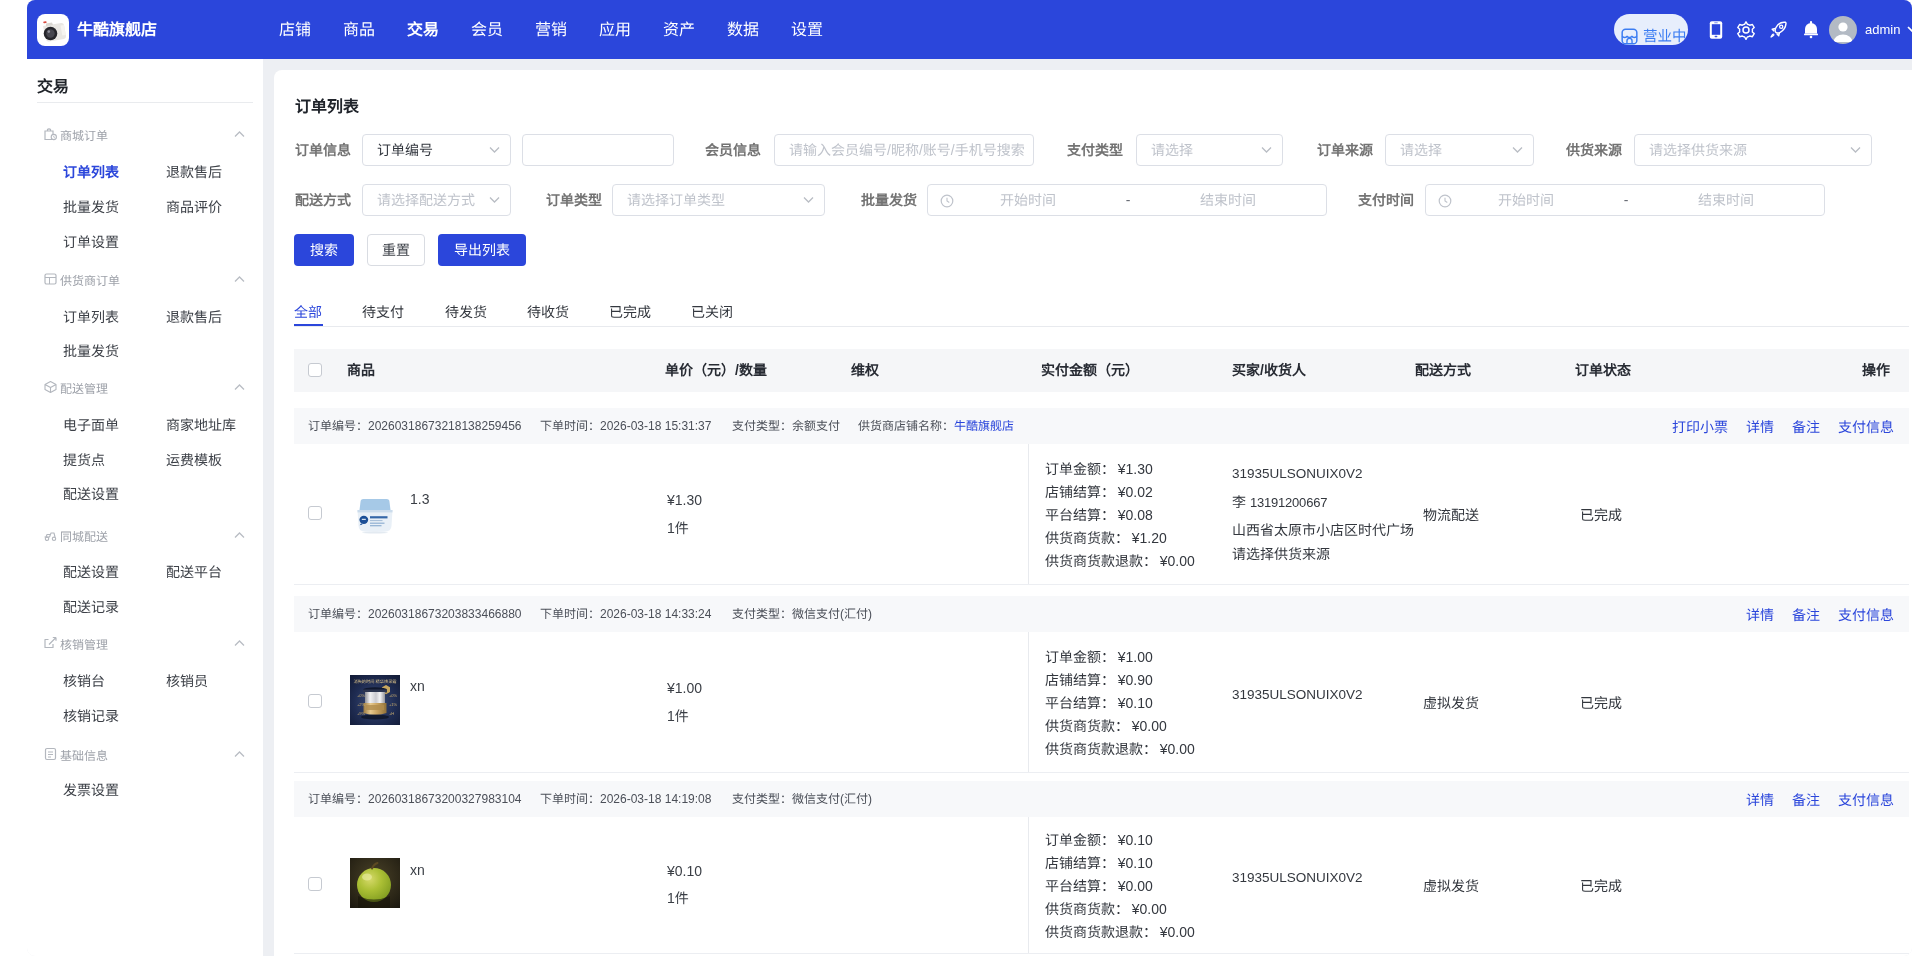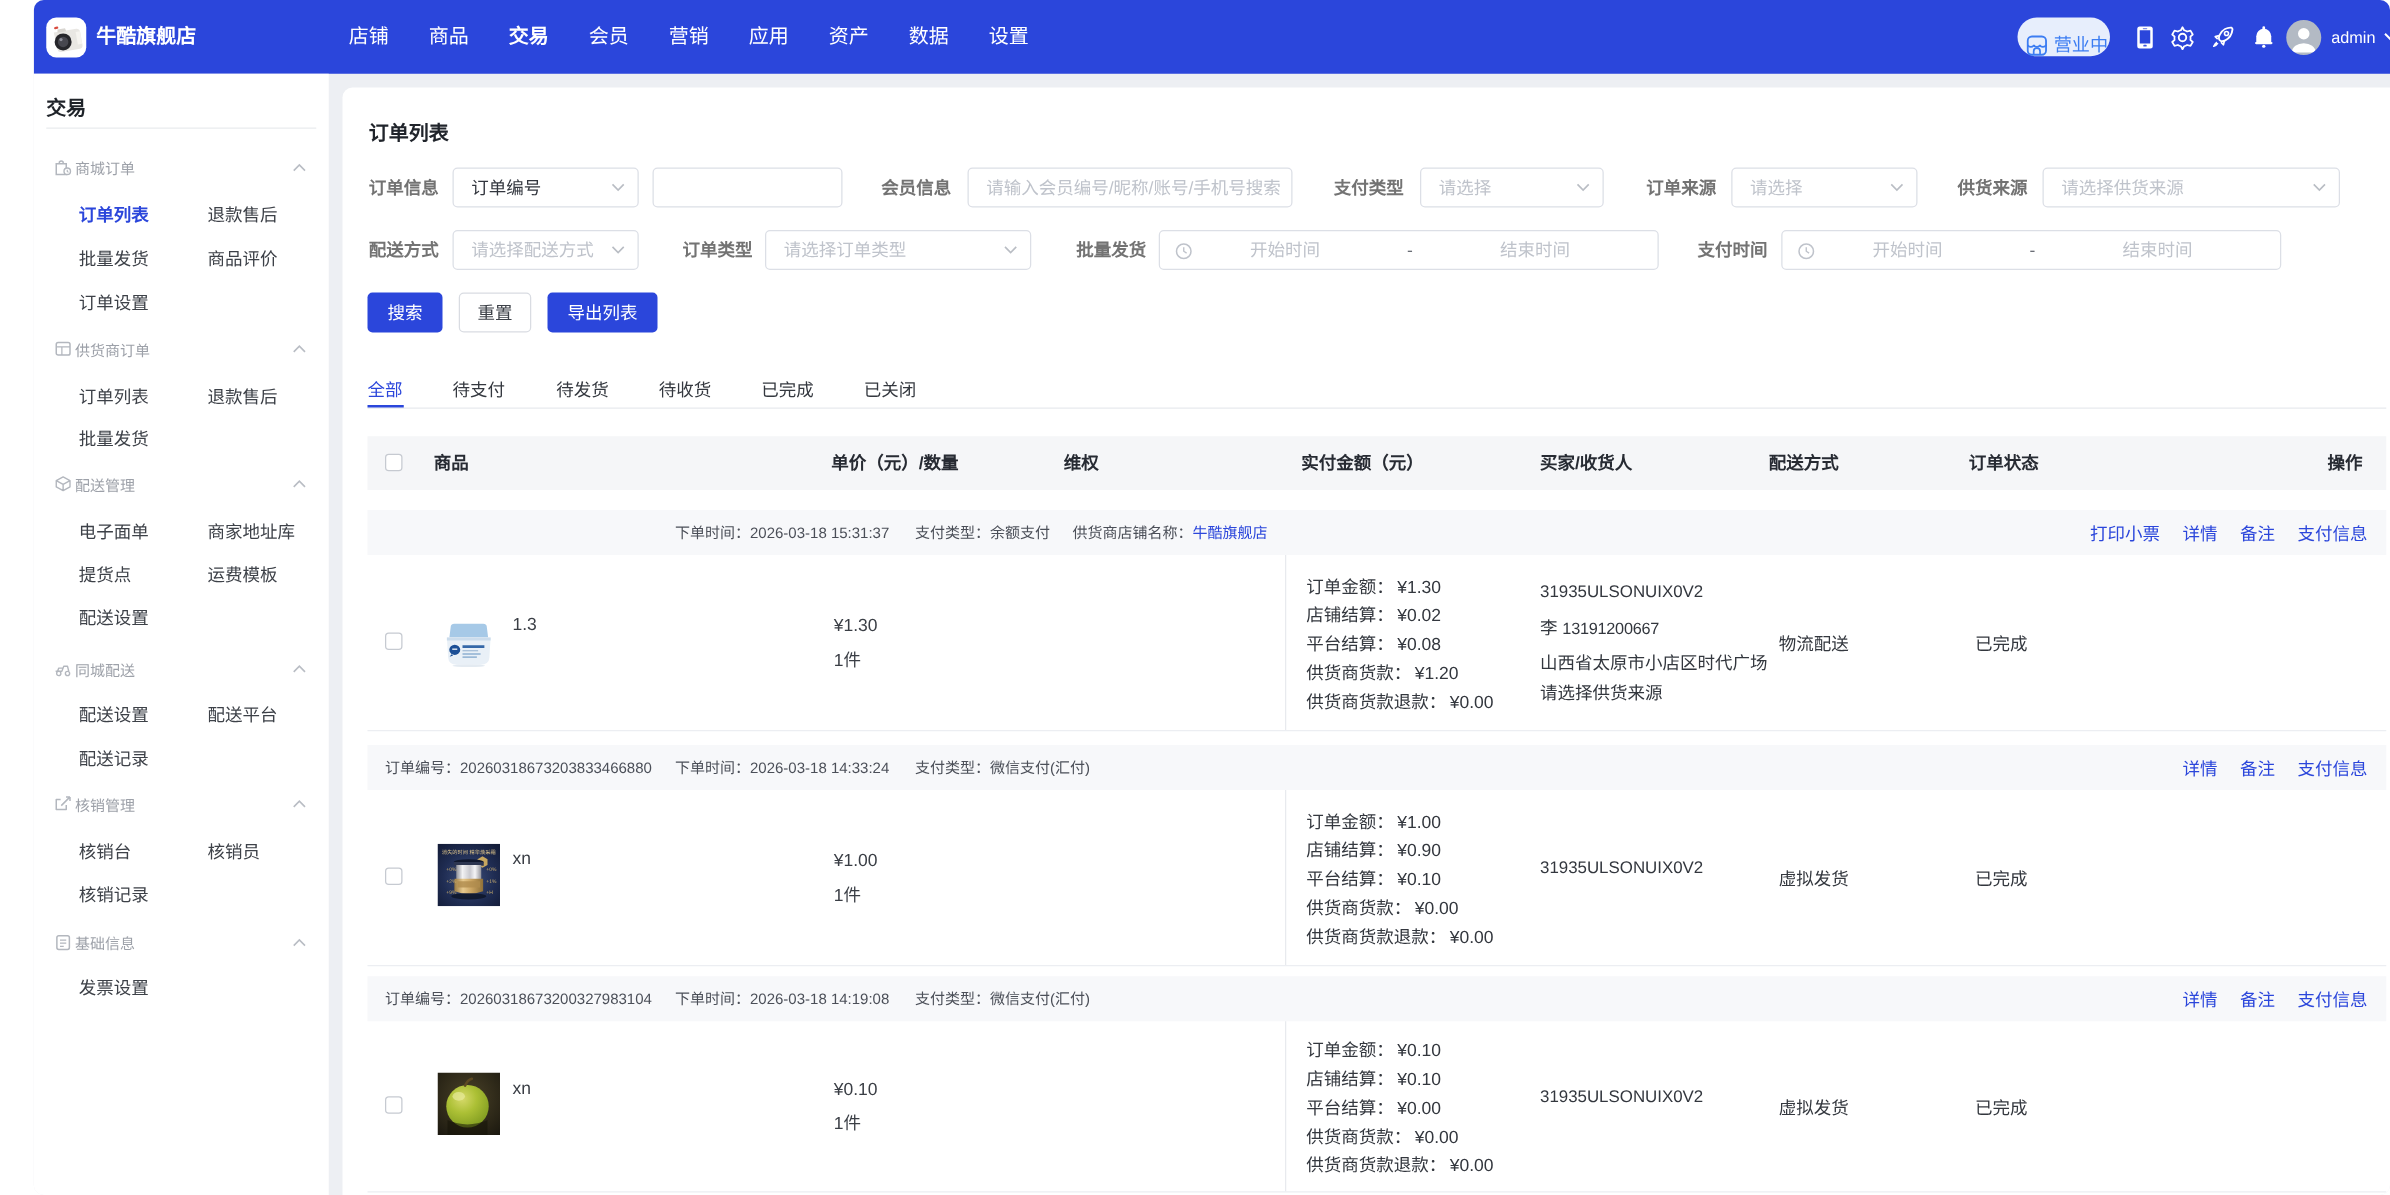--- a/index.html
+++ b/index.html
@@ -317,20 +317,21 @@
       <div class="th" style="left:557px">维权</div>
       <div class="th" style="left:747px">实付金额（元）</div>
       <div class="th" style="left:938px">买家/收货人</div>
       <div class="th" style="left:1121px">配送方式</div>
       <div class="th" style="left:1281px">订单状态</div>
       <div class="th" style="left:1568px">操作</div>
     </div>
 
     <div class="block" style="top:338px">
       <div class="bhead">
+        <span style="left:14px">订单编号：20260318673218138259456</span>
         <span style="left:246px">下单时间：2026-03-18 15:31:37</span>
         <span style="left:438px">支付类型：余额支付</span>
         <span style="left:564px">供货商店铺名称：<span class="blink">牛酷旗舰店</span></span>
         <div class="blinks">
             <span>打印小票</span>
             <span>详情</span>
             <span>备注</span>
             <span>支付信息</span>
           </div>
       </div>

